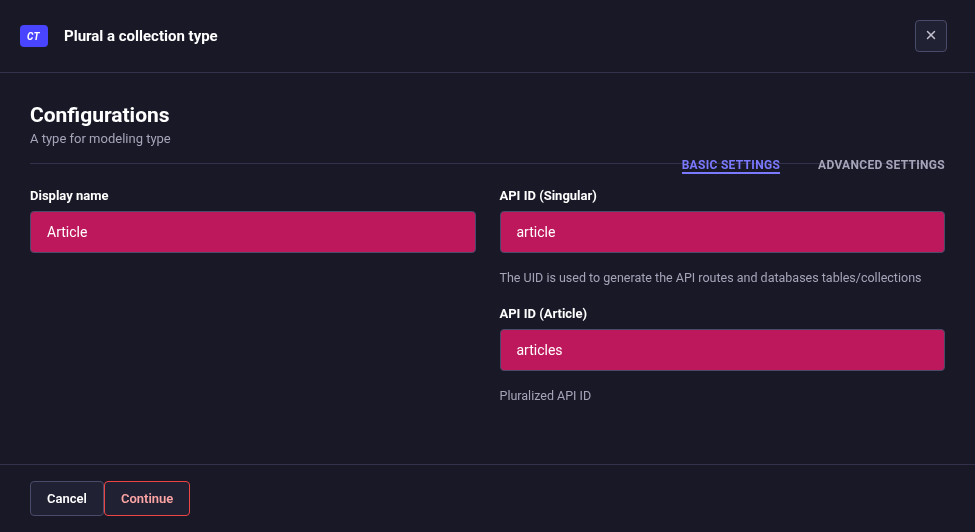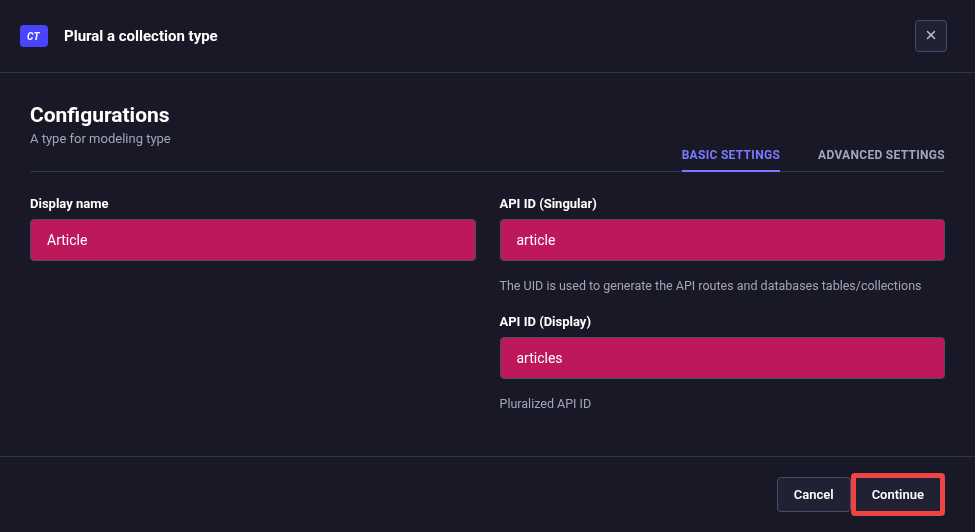--- a/index.html
+++ b/index.html
@@ -88,25 +88,25 @@
       display: flex;
       align-items: flex-end;
       gap: 38px;
       align-self: flex-end;
     }
     .tab {
       font-size: 12px;
       font-weight: 700;
       letter-spacing: 0.3px;
       color: #a5a5ba;
-      padding-bottom: 8px;
+      padding-bottom: 0;
       border-bottom: 2px solid transparent;
       cursor: pointer;
       position: relative;
-      top: 1px;
+      top: 11px;
       margin-top: 44px;
     }
     .tab.active {
       color: #7b79ff;
       border-bottom-color: #7b79ff;
     }
     .form-grid {
       display: grid;
       grid-template-columns: 1fr 1fr;
       gap: 24px;
@@ -141,43 +141,43 @@
       color: #a5a5ba;
       margin-top: 16px;
       line-height: 1.5;
     }
     .modal-footer {
       position: absolute;
       bottom: 0;
       left: 0;
       right: 0;
       display: flex;
-      justify-content: flex-end;
+      justify-content: flex-start;
       align-items: center;
       padding: 16px 30px;
       border-top: 1px solid #32324d;
       background: #181826;
     }
     .btn {
       border-radius: 4px;
       padding: 9px 16px;
       font-size: 13px;
       font-weight: 600;
       cursor: pointer;
       font-family: inherit;
     }
     .btn-outline {
       background: #212134;
       border: 1px solid #4a4a6a;
       color: #ffffff;
     }
     .btn-primary {
       background: #212134;
-      border: 5px solid #ef4444;
-      color: #ffffff;
+      border: 1px solid #ef4444;
+      color: #fca5a5;
     }
   </style>
 </head>
 <body>
 
 <div class="modal-header">
   <div class="header-left">
     <div class="ct-badge">CT</div>
     <div class="header-title">Plural a collection type</div>
   </div>
@@ -210,21 +210,21 @@
         <input type="text" class="text-input" value="Article" style="">
       </div>
     </div>
     <div class="form-col">
       <div class="field-group">
         <label class="field-label">API ID (Singular)</label>
         <input type="text" class="text-input" value="article" style="">
         <div class="helper-text">The UID is used to generate the API routes and databases tables/collections</div>
       </div>
       <div class="field-group">
-        <label class="field-label">API ID (Display)</label>
+        <label class="field-label">API ID (Article)</label>
         <input type="text" class="text-input" value="articles" style="">
         <div class="helper-text">Pluralized API ID</div>
       </div>
     </div>
   </div>
 </div>
 
 <div class="modal-footer">
   <button class="btn btn-outline">Cancel</button>
   <button class="btn btn-primary">Continue</button>

